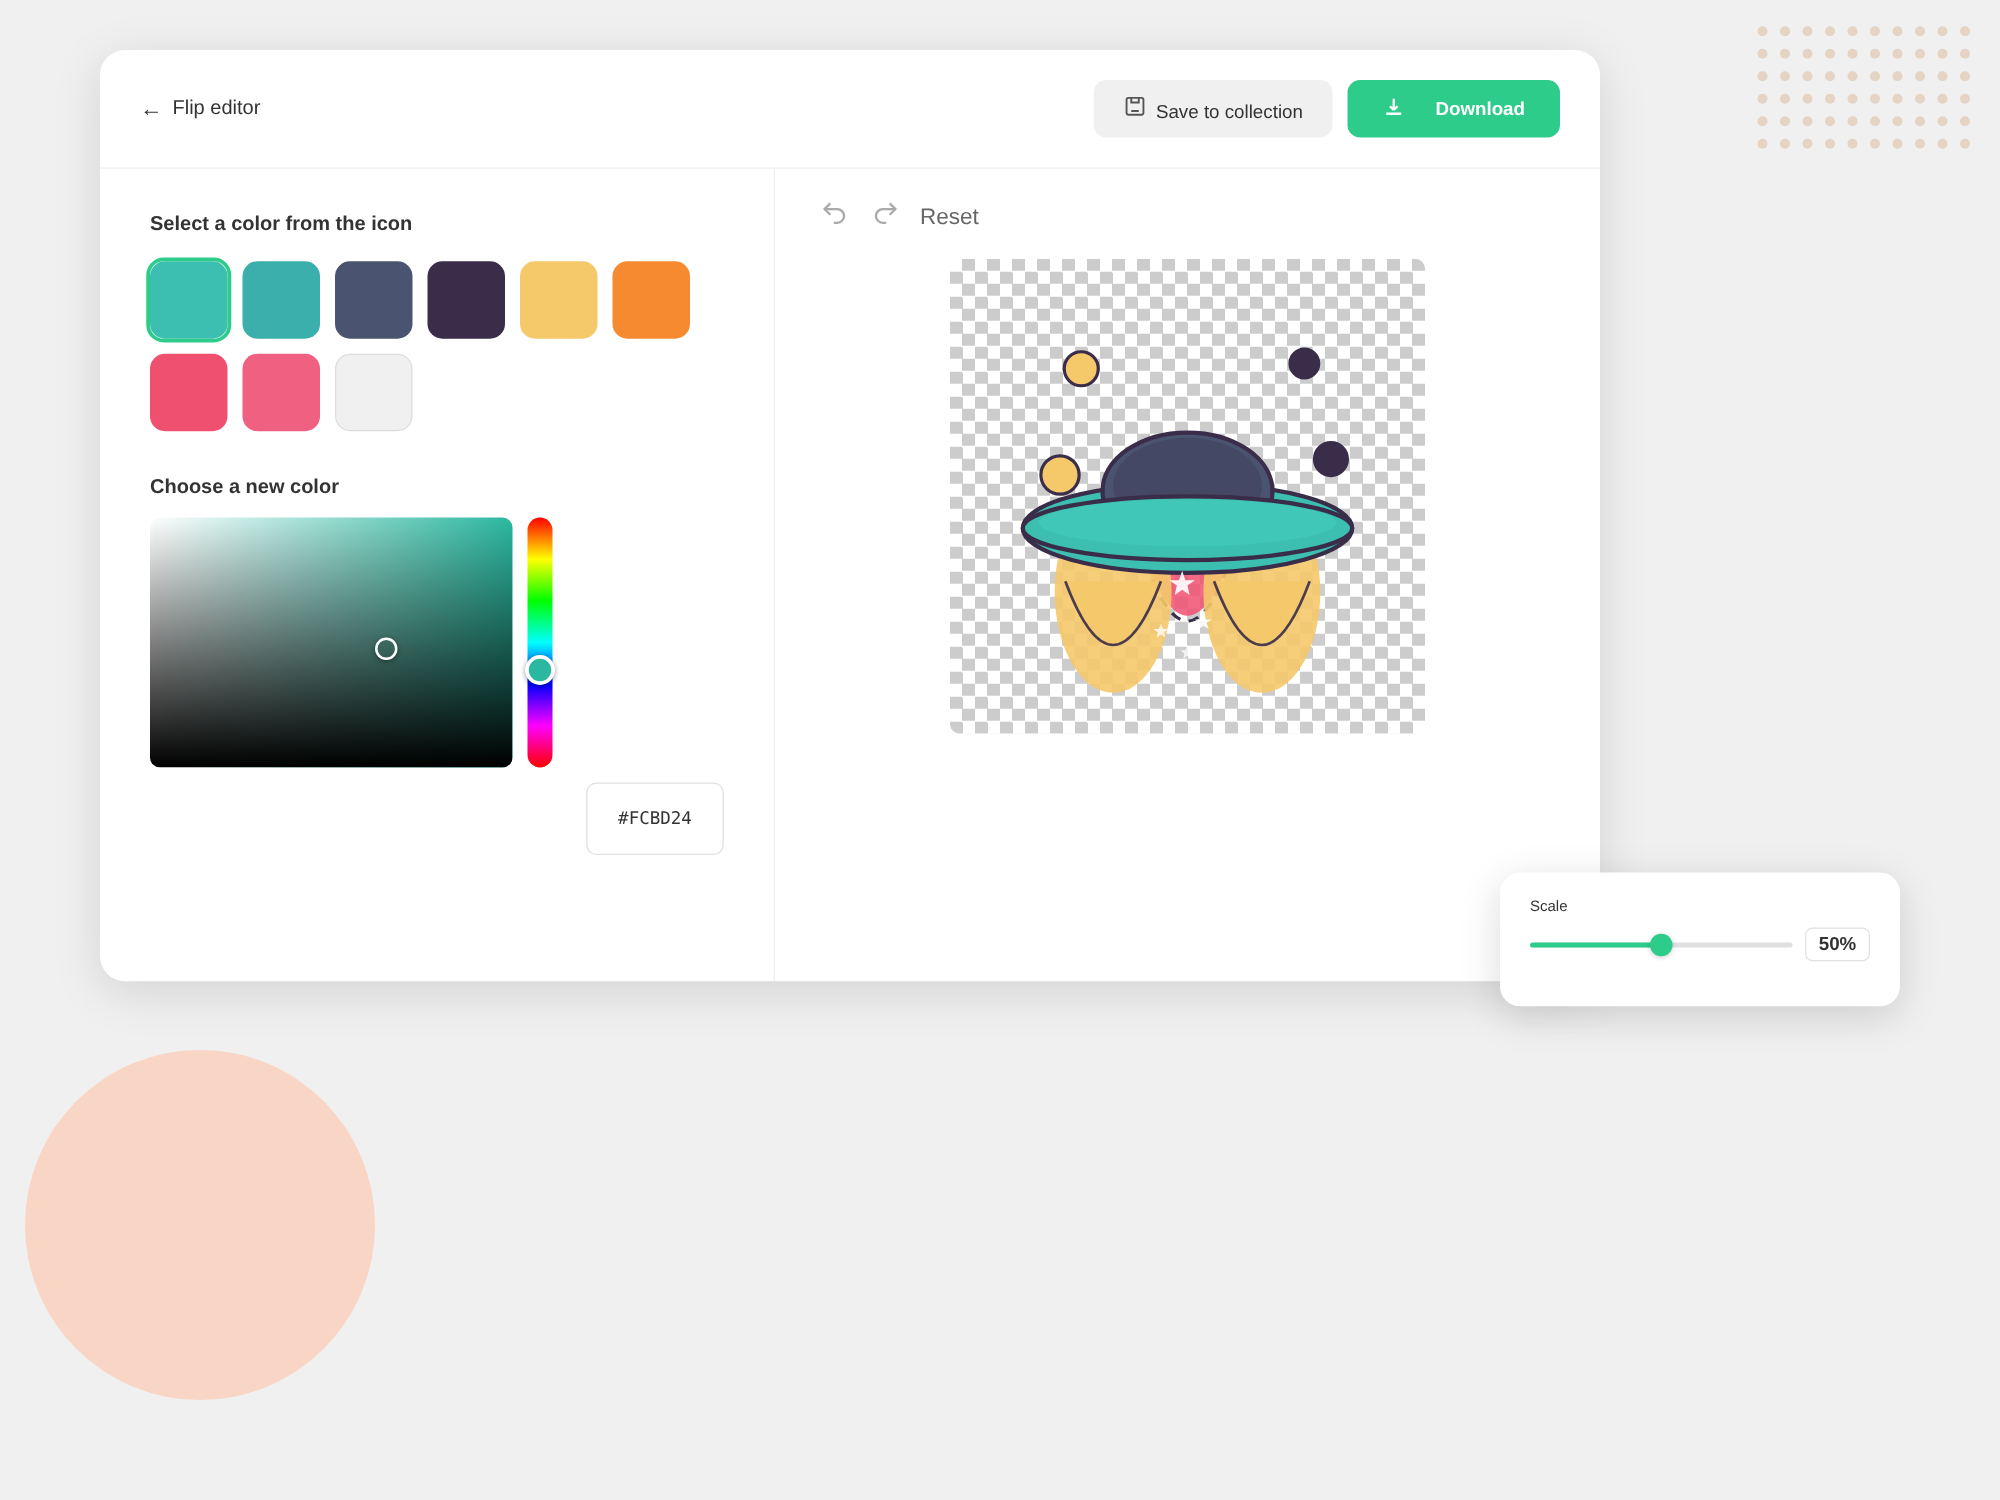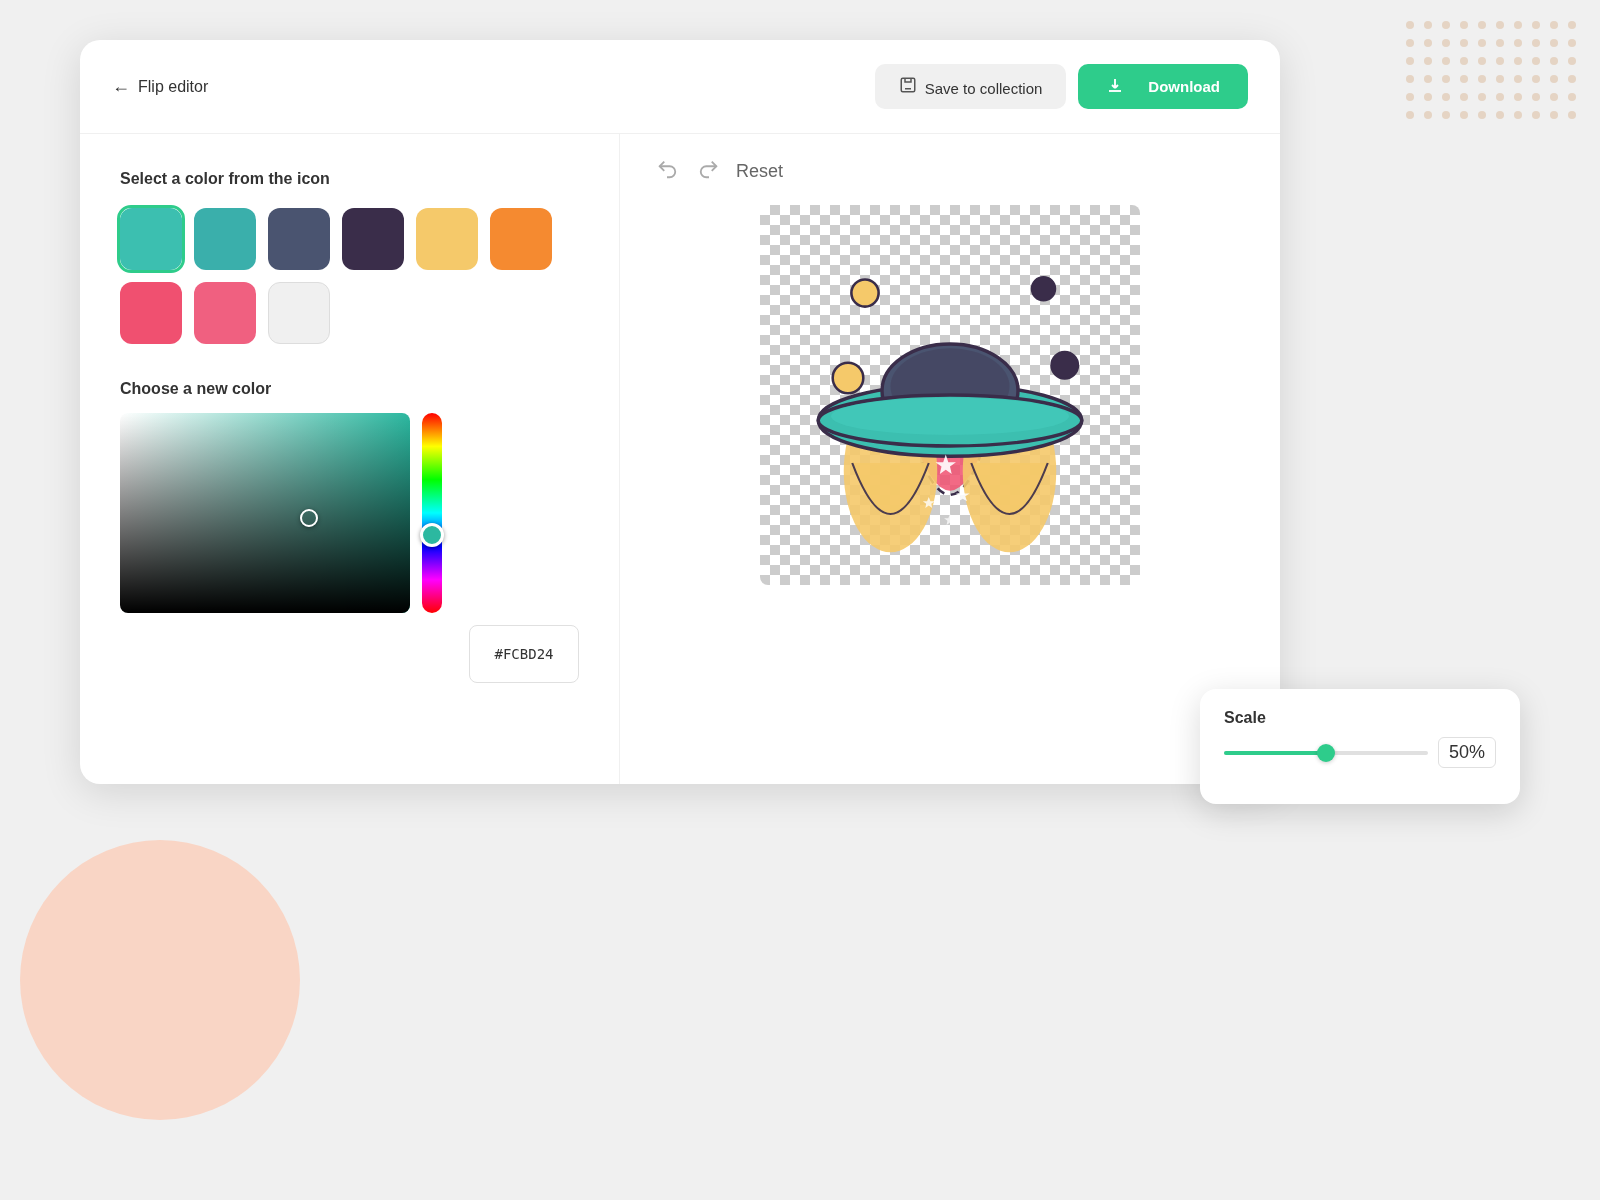--- a/index.html
+++ b/index.html
@@ -284,22 +284,22 @@
       box-shadow: 0 8px 32px rgba(0,0,0,0.15);
       padding: 20px 24px;
       z-index: 20;
     }
 
     .control-row {
       margin-bottom: 16px;
     }
 
     .control-label {
-      font-size: 16px;
-      font-weight: 700;
+      font-size: 12px;
+      font-weight: 400;
       color: #333;
       margin-bottom: 10px;
     }
 
     .scale-slider-row {
       display: flex;
       align-items: center;
       gap: 10px;
     }
 
@@ -324,23 +324,23 @@
       background: #2ecc8b;
       border-radius: 50%;
       position: absolute;
       top: 50%;
       left: 50%;
       transform: translate(-50%, -50%);
       box-shadow: 0 1px 4px rgba(0,0,0,0.2);
     }
 
     .scale-value {
-      font-size: 18px;
-      color: #333;
-      font-weight: 400;
+      font-size: 15px;
+      color: #333;
+      font-weight: 700;
       border: 1.5px solid #e0e0e0;
       border-radius: 6px;
       padding: 4px 10px;
       min-width: 52px;
       text-align: center;
     }
 
     .rotate-flip-row {
       display: flex;
       gap: 20px;

